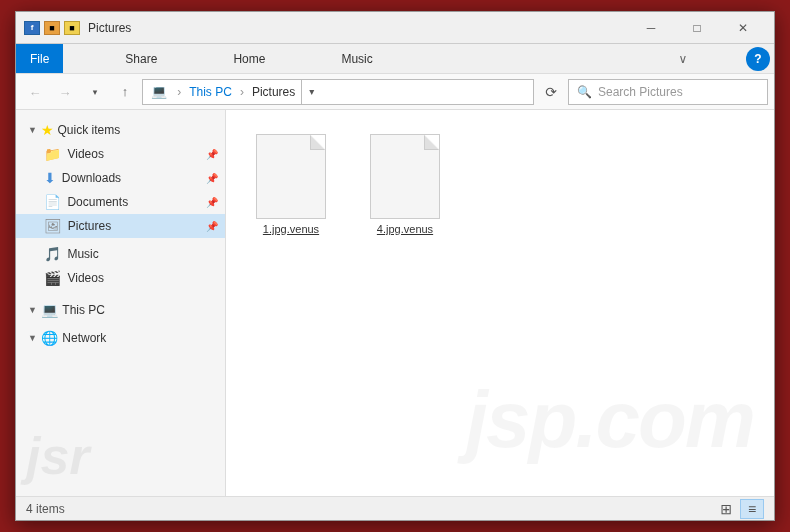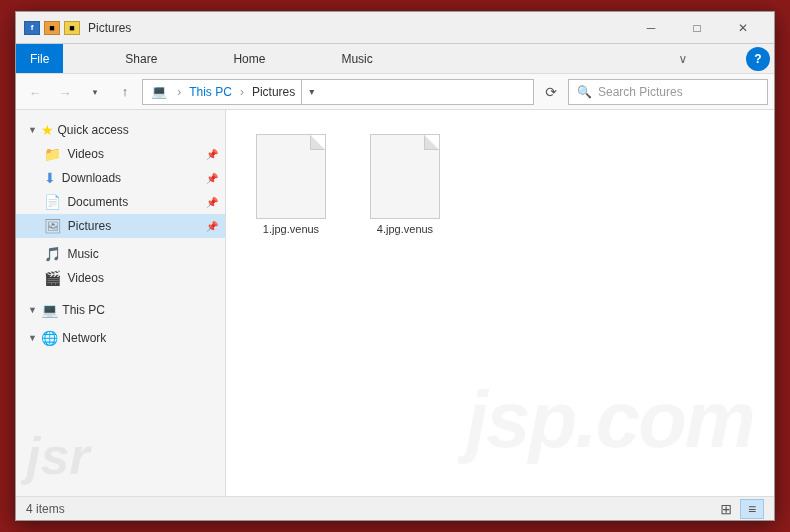--- a/index.html
+++ b/index.html
@@ -338,20 +338,21 @@
       border-style: solid;
       border-width: 0 14px 14px 0;
       border-color: transparent #fff transparent transparent;
     }
     .file-name {
       font-size: 11px;
       color: #333;
       text-align: center;
       margin-top: 4px;
       word-break: break-all;
+      text-decoration: underline;
     }
 
     
     .statusbar {
       height: 24px;
       background: #f0f0f0;
       border-top: 1px solid #ddd;
       display: flex;
       align-items: center;
       padding: 0 10px;
@@ -434,21 +435,21 @@
 
   <div class="content-area">
 
     <div class="sidebar">
       <div class="sidebar-watermark">jsr</div>
 
       <div class="sidebar-section">
         <div class="sidebar-header">
           <span class="chevron">▼</span>
           <span class="star-icon">★</span>
-          <span>Quick access</span>
+          <span>Quick items</span>
         </div>
         <div class="sidebar-item">
           <span style="color:#4A90D9;font-size:14px;">📁</span>
           <span>Videos</span>
           <span class="pin-icon">📌</span>
         </div>
         <div class="sidebar-item">
           <span style="color:#4A90D9;font-size:14px;">⬇</span>
           <span>Downloads</span>
           <span class="pin-icon">📌</span>

